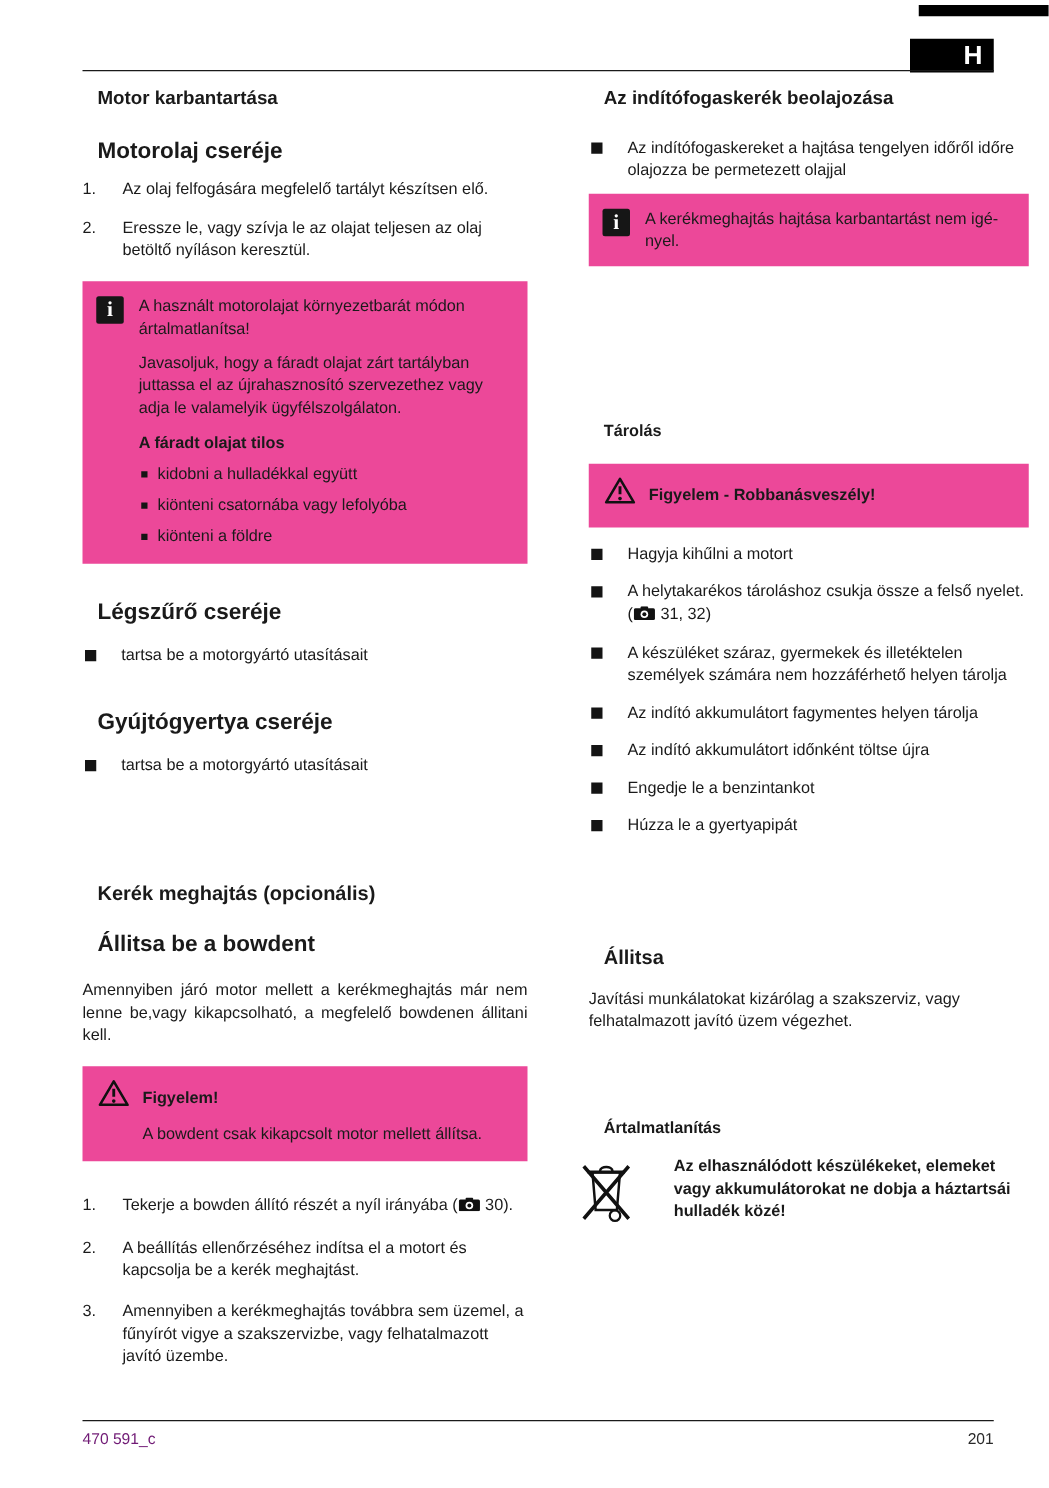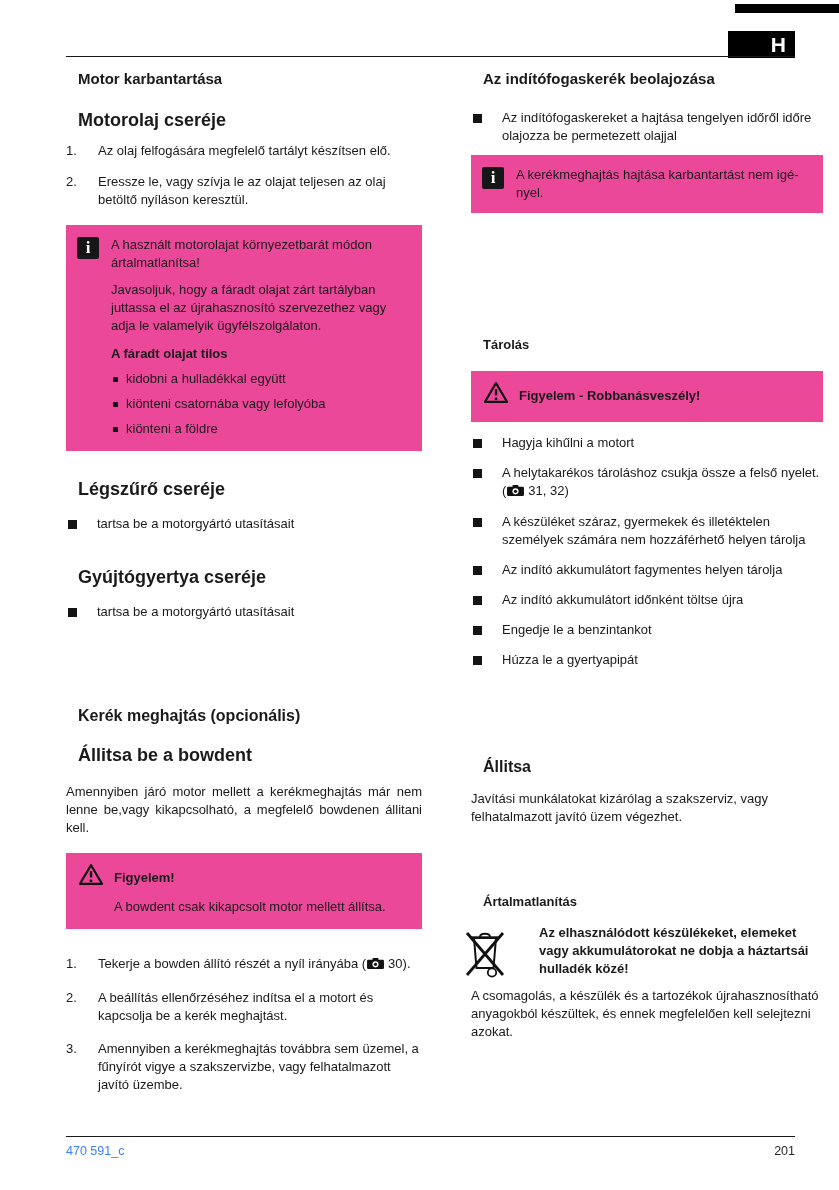--- a/index.html
+++ b/index.html
@@ -45,21 +45,21 @@
   .sb-item{position:relative;padding-left:15px;margin-top:7px;}
   .sb-item::before{content:"";position:absolute;left:2px;top:6.5px;width:5px;height:5px;background:#141414;}
   .n-item{position:relative;padding-left:32px;margin-top:13px;}
   .n-item .num{position:absolute;left:0;top:0;}
   .cam{display:inline-block;vertical-align:-1px;margin:0 4px 0 1px;}
   .just{text-align:justify;}
   .weee{position:relative;margin-top:10px;}
   .weee-icon{position:absolute;left:-8px;top:2px;}
   .weee-text{margin-left:68px;font-weight:bold;}
   .footer-rule{position:absolute;top:1136px;left:66px;width:729px;height:0;border-top:1.5px solid #1a1a1a;}
-  .footer-left{position:absolute;top:1142px;left:66px;font-size:12.5px;color:#3b82f6;}
+  .footer-left{position:absolute;top:1142px;left:66px;font-size:12.5px;color:#701a75;}
   .footer-right{position:absolute;top:1142px;left:66px;width:729px;text-align:right;font-size:12.5px;color:#2a2a2a;}
 </style>
 </head>
 <body>
 
 <div class="edge-mark"></div>
 <div class="lang-badge">H</div>
 <div class="header-rule"></div>
 
 <div class="col col-left">
@@ -201,19 +201,18 @@
         <path d="M11 12 h22 l-2.5 30 h-17 z" fill="none" stroke="#111" stroke-width="2"></path>
         <path d="M7 11.5 h30" stroke="#111" stroke-width="2.4"></path>
         <path d="M17 11 c0-4.5 10-4.5 10 0" fill="none" stroke="#111" stroke-width="2"></path>
         <circle cx="29" cy="46.5" r="4.2" fill="none" stroke="#111" stroke-width="1.8"></circle>
         <path d="M4 7 L40 49 M40 7 L4 49" stroke="#111" stroke-width="2.8"></path>
       </svg>
     </span>
     <p class="weee-text">Az elhasználódott készülékeket, elemeket vagy akkumulátorokat ne dobja a háztartsái hulladék közé!</p>
   </div>
 
-  <p style="margin-top:9px;">A csomagolás, a készülék és a tartozékok újrahasznosítható anyagokból készültek, és ennek megfelelően kell selejtezni azokat.</p>
 
 </div>
 
 <div class="footer-rule"></div>
 <div class="footer-left">470 591_c</div>
 <div class="footer-right">201</div>
 
 </body></html>

